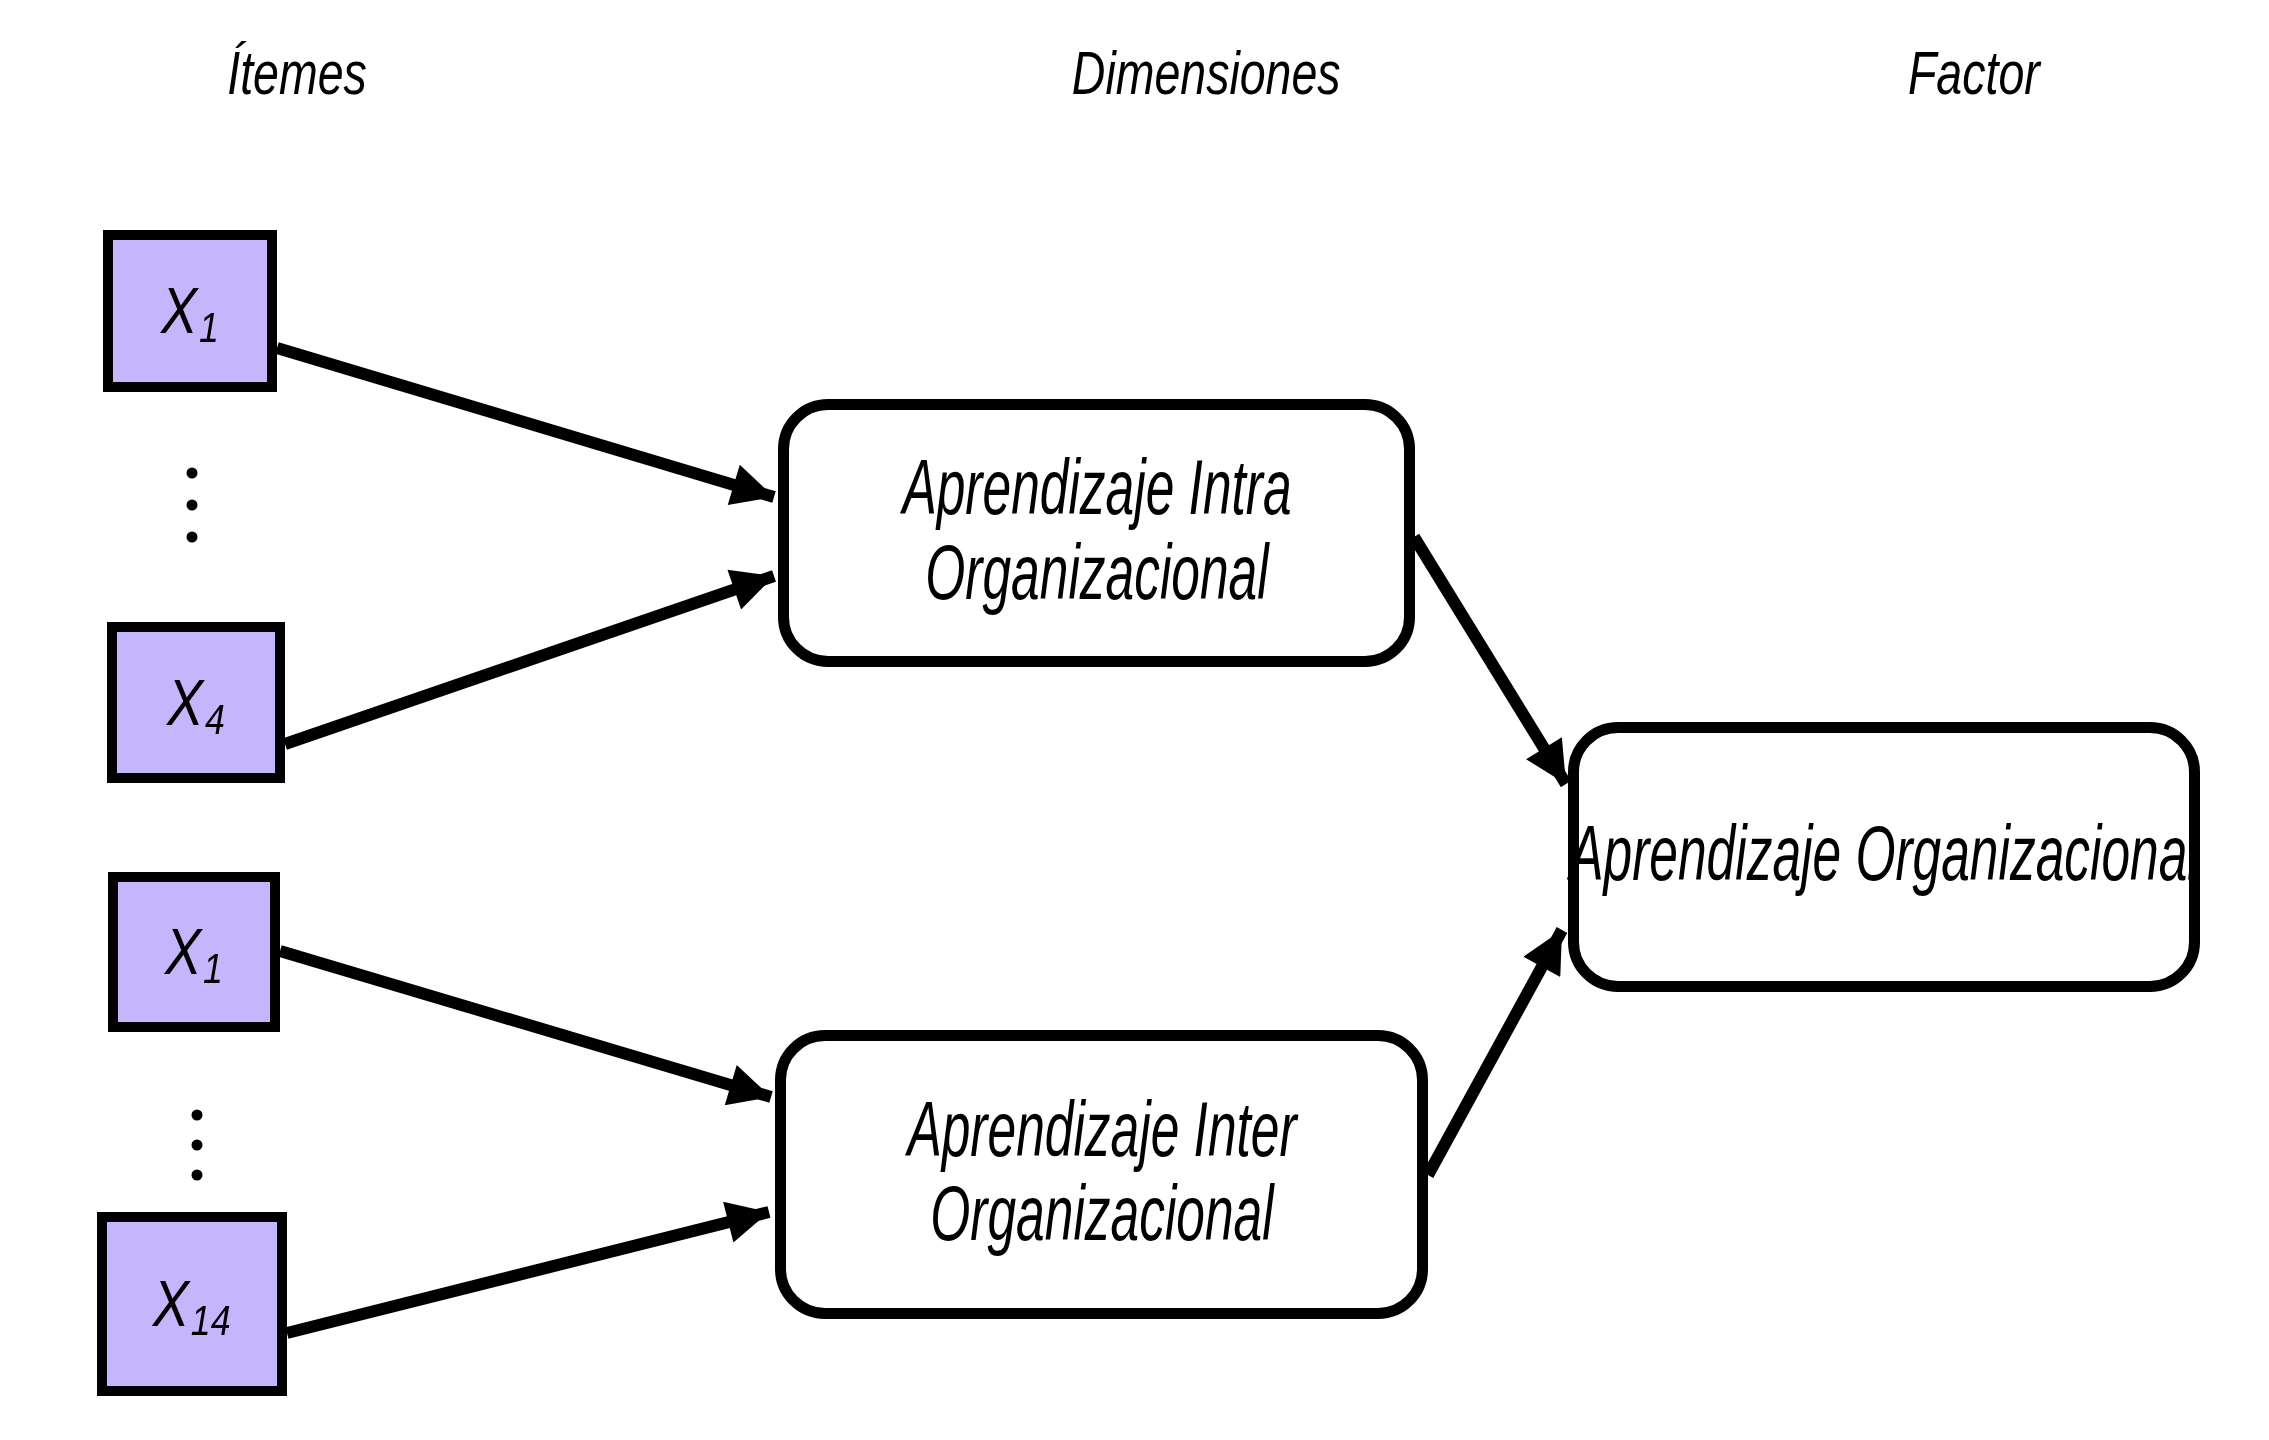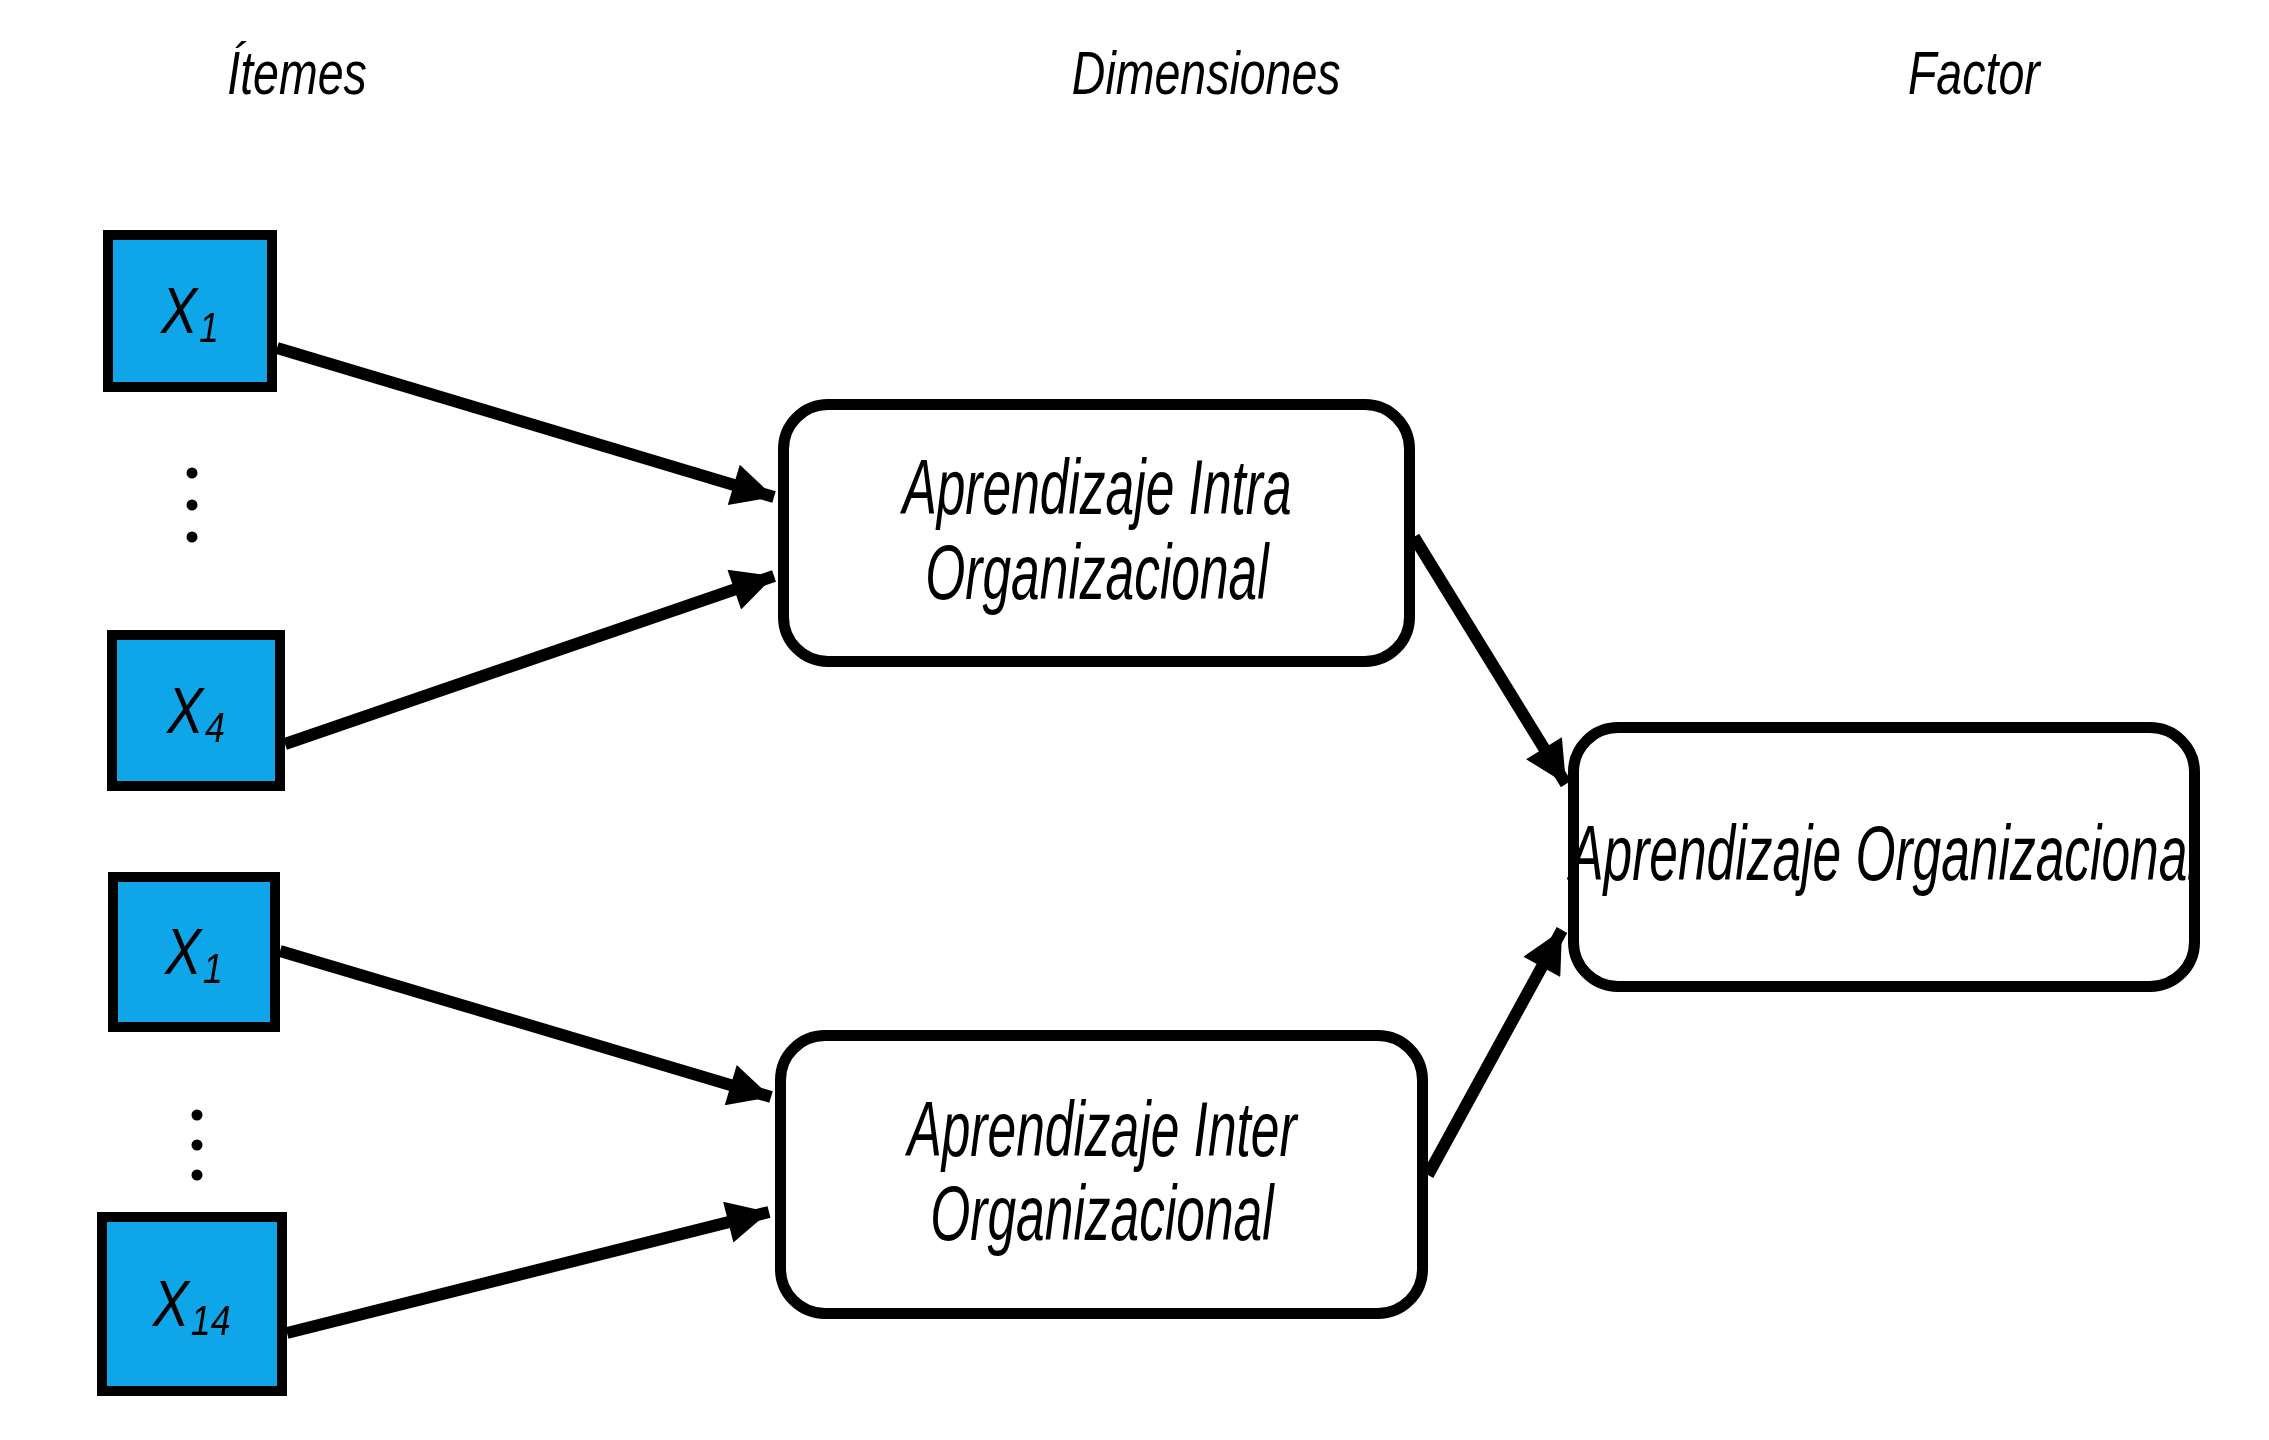--- a/index.html
+++ b/index.html
@@ -29,21 +29,21 @@
   }
   .header > span{
     display:inline-block;
     transform:scaleX(0.75);
     transform-origin:50% 50%;
   }
 
   .itembox{
     position:absolute;
     border:10px solid #000;
-    background:#0ea5e9;
+    background:#c4b5fd;
     display:flex;align-items:center;justify-content:center;
     box-sizing:border-box;
   }
   .xlabel{
     display:inline-block;
     font-style:italic;
     font-size:64px;
     line-height:1;
     transform:scaleX(0.85);
     transform-origin:50% 50%;
@@ -113,21 +113,21 @@
   <div class="header" style="left:1027px;top:42px;">
     <span>Dimensiones</span>
   </div>
   <div class="header" style="left:1824px;top:42px;">
     <span>Factor</span>
   </div>
 
   <div class="itembox" style="left:103px;top:230px;width:174px;height:162px;">
     <span class="xlabel"><span>X</span><span class="xsub">1</span></span>
   </div>
-  <div class="itembox" style="left:107px;top:622px;width:178px;height:161px;margin-top:8px;">
+  <div class="itembox" style="left:107px;top:622px;width:178px;height:161px;">
     <span class="xlabel"><span>X</span><span class="xsub">4</span></span>
   </div>
   <div class="itembox" style="left:108px;top:872px;width:172px;height:160px;">
     <span class="xlabel"><span>X</span><span class="xsub">1</span></span>
   </div>
   <div class="itembox" style="left:97px;top:1212px;width:190px;height:184px;">
     <span class="xlabel"><span>X</span><span class="xsub">14</span></span>
   </div>
 
   <div class="roundbox" style="left:778px;top:399px;width:637px;height:268px;">

